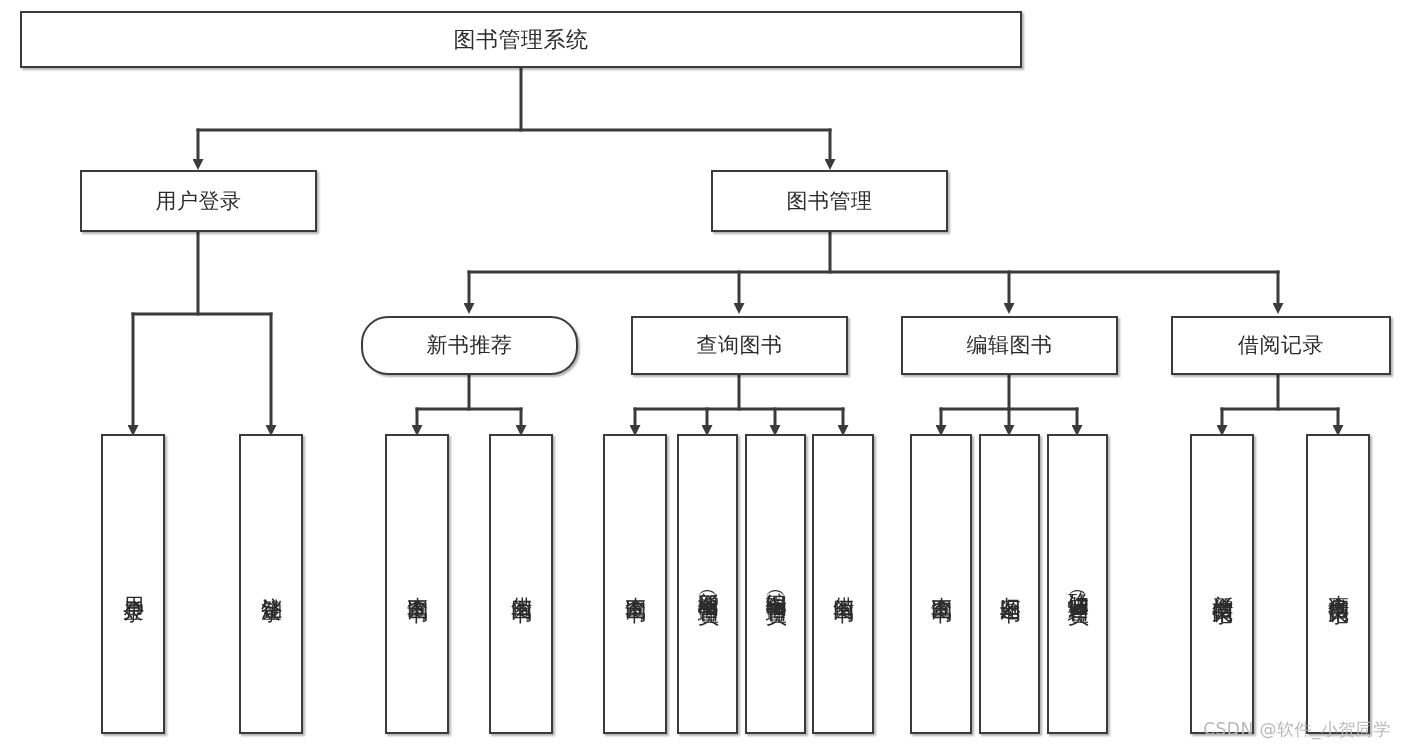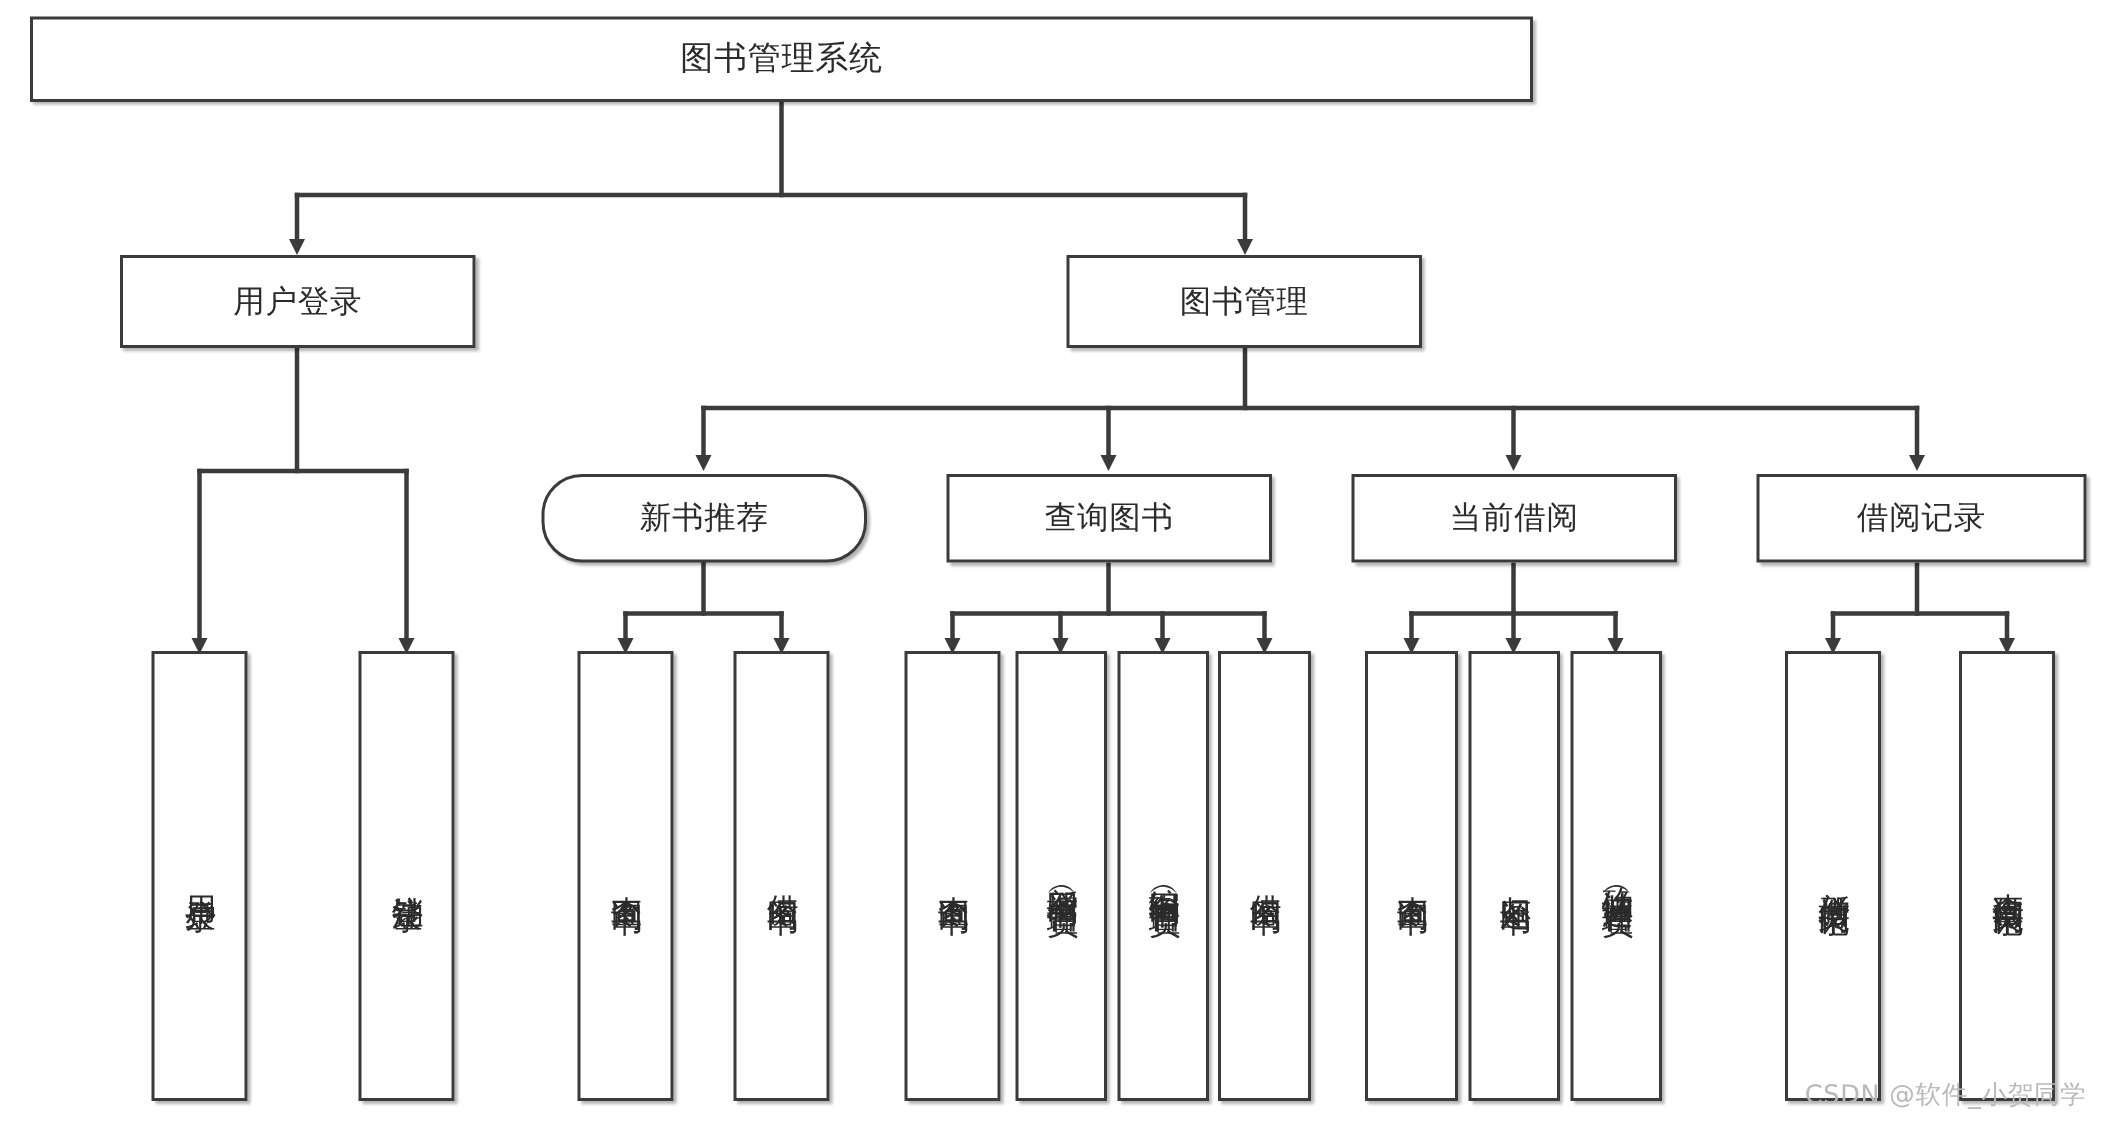--- a/index.html
+++ b/index.html
@@ -130,21 +130,21 @@
     <span class="label">图书管理</span>
   </div>
 
   <div class="node" style="left:361px; top:316px; width:217px; height:59px;border-radius:27px;">
     <span class="label">新书推荐</span>
   </div>
   <div class="node" style="left:631px; top:316px; width:217px; height:59px;">
     <span class="label">查询图书</span>
   </div>
   <div class="node" style="left:901px; top:316px; width:217px; height:59px;">
-    <span class="label">当前借阅</span>
+    <span class="label">编辑图书</span>
   </div>
   <div class="node" style="left:1171px; top:316px; width:220px; height:59px;">
     <span class="label">借阅记录</span>
   </div>
 
   <div class="node leaf" style="left:101px; top:434px; width:64px; height:300px;">
     <span class="label">用户登录</span>
   </div>
   <div class="node leaf" style="left:239px; top:434px; width:64px; height:300px;">
     <span class="label">注销登录</span>

